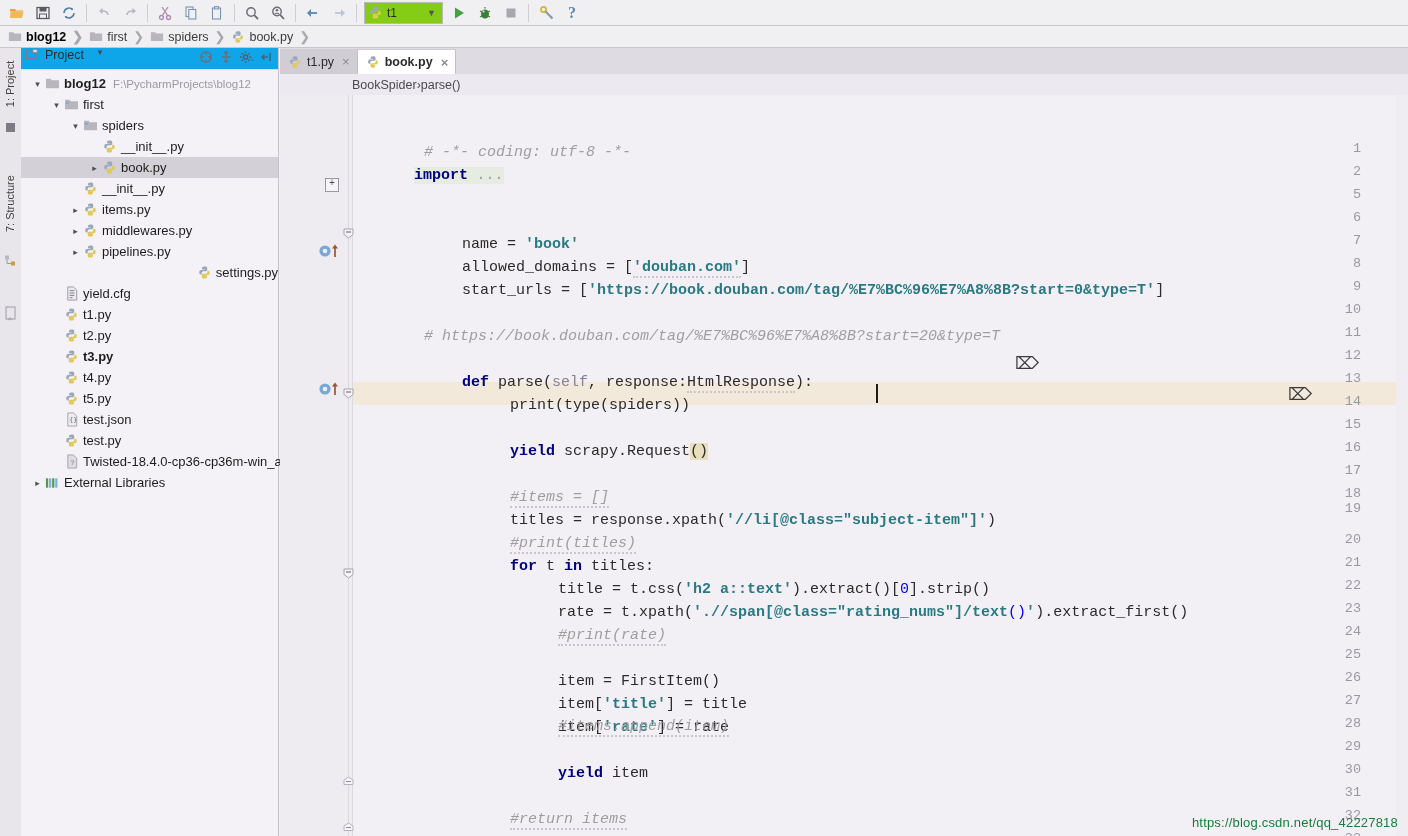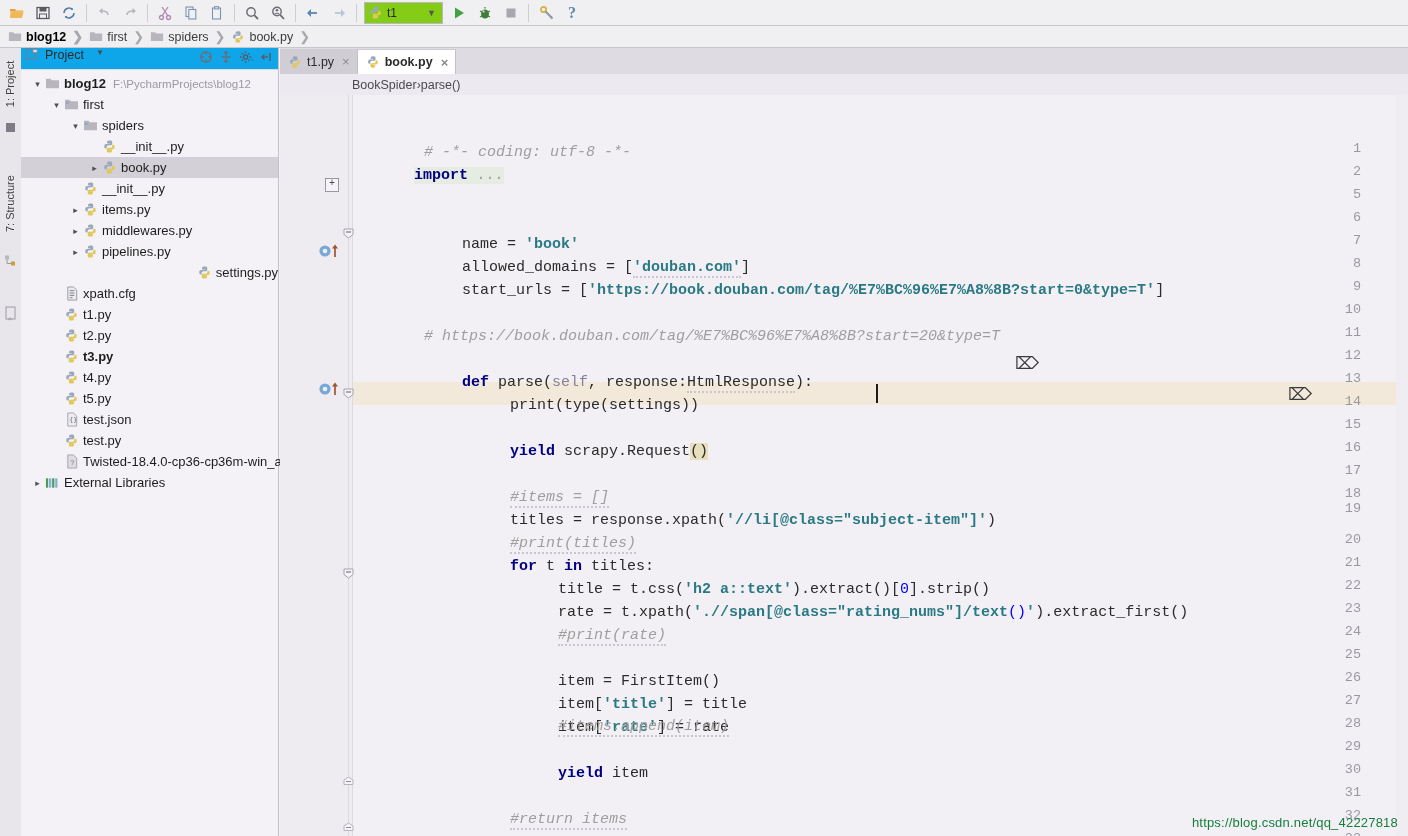--- a/index.html
+++ b/index.html
@@ -460,21 +460,21 @@
           <span class="tlabel">settings.py</span>
         </div>
         <div class="trow" style="padding-left: 29px;">
           <span class="tarrow"></span>
           <span class="ticon">
             <svg width="14" height="15" viewBox="0 0 14 16">
               <path d="M2.5 1h6l3.5 3.3V15h-9.5z" fill="#ececf0" stroke="#9a98a0" stroke-width="1"></path>
               <path d="M4.5 5h5M4.5 7.5h5M4.5 10h5M4.5 12.5h3" stroke="#7d7b83" stroke-width="1"></path>
             </svg>
           </span>
-          <span class="tlabel">xpath.cfg</span>
+          <span class="tlabel">yield.cfg</span>
         </div>
         <div class="trow" style="padding-left: 29px;">
           <span class="tarrow"></span>
           <span class="ticon">
             <svg width="15" height="15" viewBox="0 0 16 16">
               <path d="M7.8 1.5c-2 0-2.4 1-2.4 1.8v1.4h2.6v.5H4.3c-1 0-1.9.7-1.9 2.4 0 1.6.6 2.4 1.6 2.4h1v-1.5c0-1 .8-1.9 1.9-1.9h2.4c.9 0 1.6-.7 1.6-1.6V3.3c0-.9-.7-1.6-1.6-1.8z" fill="#9aa8bd"></path>
               <path d="M8.2 14.5c2 0 2.4-1 2.4-1.8v-1.4H8v-.5h3.7c1 0 1.9-.7 1.9-2.4 0-1.6-.6-2.4-1.6-2.4h-1v1.5c0 1-.8 1.9-1.9 1.9H6.7c-.9 0-1.6.7-1.6 1.6v1.7c0 .9.7 1.6 1.6 1.8z" fill="#e0c85a"></path>
             </svg>
           </span>
           <span class="tlabel">t1.py</span>
@@ -690,21 +690,21 @@
         <div class="cline" style="top:138px;left:110px"><span class="plain">name&nbsp;=&nbsp;</span><span class="str">'book'</span></div>
 
         <div class="cline" style="top:161px;left:110px"><span class="plain">allowed_domains&nbsp;=&nbsp;[</span><span class="str wavy">'douban.com'</span><span class="plain">]</span></div>
 
         <div class="cline" style="top:184px;left:110px"><span class="plain">start_urls&nbsp;=&nbsp;[</span><span class="str">'https://book.douban.com/tag/%E7%BC%96%E7%A8%8B?start=0&amp;type=T'</span><span class="plain">]</span></div>
 
         <div class="cline" style="top:230px;left:72px"><span class="cmt">#&nbsp;https://book.douban.com/tag/%E7%BC%96%E7%A8%8B?start=20&amp;type=T</span></div>
 
         <div class="cline" style="top:276px;left:110px"><span class="kw">def</span><span class="plain">&nbsp;parse(</span><span class="param">self</span><span class="plain">,&nbsp;response:</span><span class="plain wavy">HtmlResponse</span><span class="plain">):</span></div>
 
-        <div class="cline" style="top:299px;left:158px"><span class="plain">print(</span><span class="plain">type</span><span class="plain">(settings))</span></div>
+        <div class="cline" style="top:299px;left:158px"><span class="plain">print(</span><span class="plain">type</span><span class="plain">(spiders))</span></div>
 
         <div class="cline" style="top:345px;left:158px"><span class="kw">yield</span><span class="plain">&nbsp;scrapy.Request</span><span class="plain hlp">()</span></div>
 
         <div class="cline" style="top:391px;left:158px"><span class="cmt wavy">#items&nbsp;=&nbsp;[]</span></div>
 
         <div class="cline" style="top:414px;left:158px"><span class="plain">titles&nbsp;=&nbsp;response.xpath(</span><span class="str">'//li[@class="subject-item"]'</span><span class="plain">)</span></div>
 
         <div class="cline" style="top:437px;left:158px"><span class="cmt wavy">#print(titles)</span></div>
 
         <div class="cline" style="top:460px;left:158px"><span class="kw">for</span><span class="plain">&nbsp;t&nbsp;</span><span class="kw">in</span><span class="plain">&nbsp;titles:</span></div>

